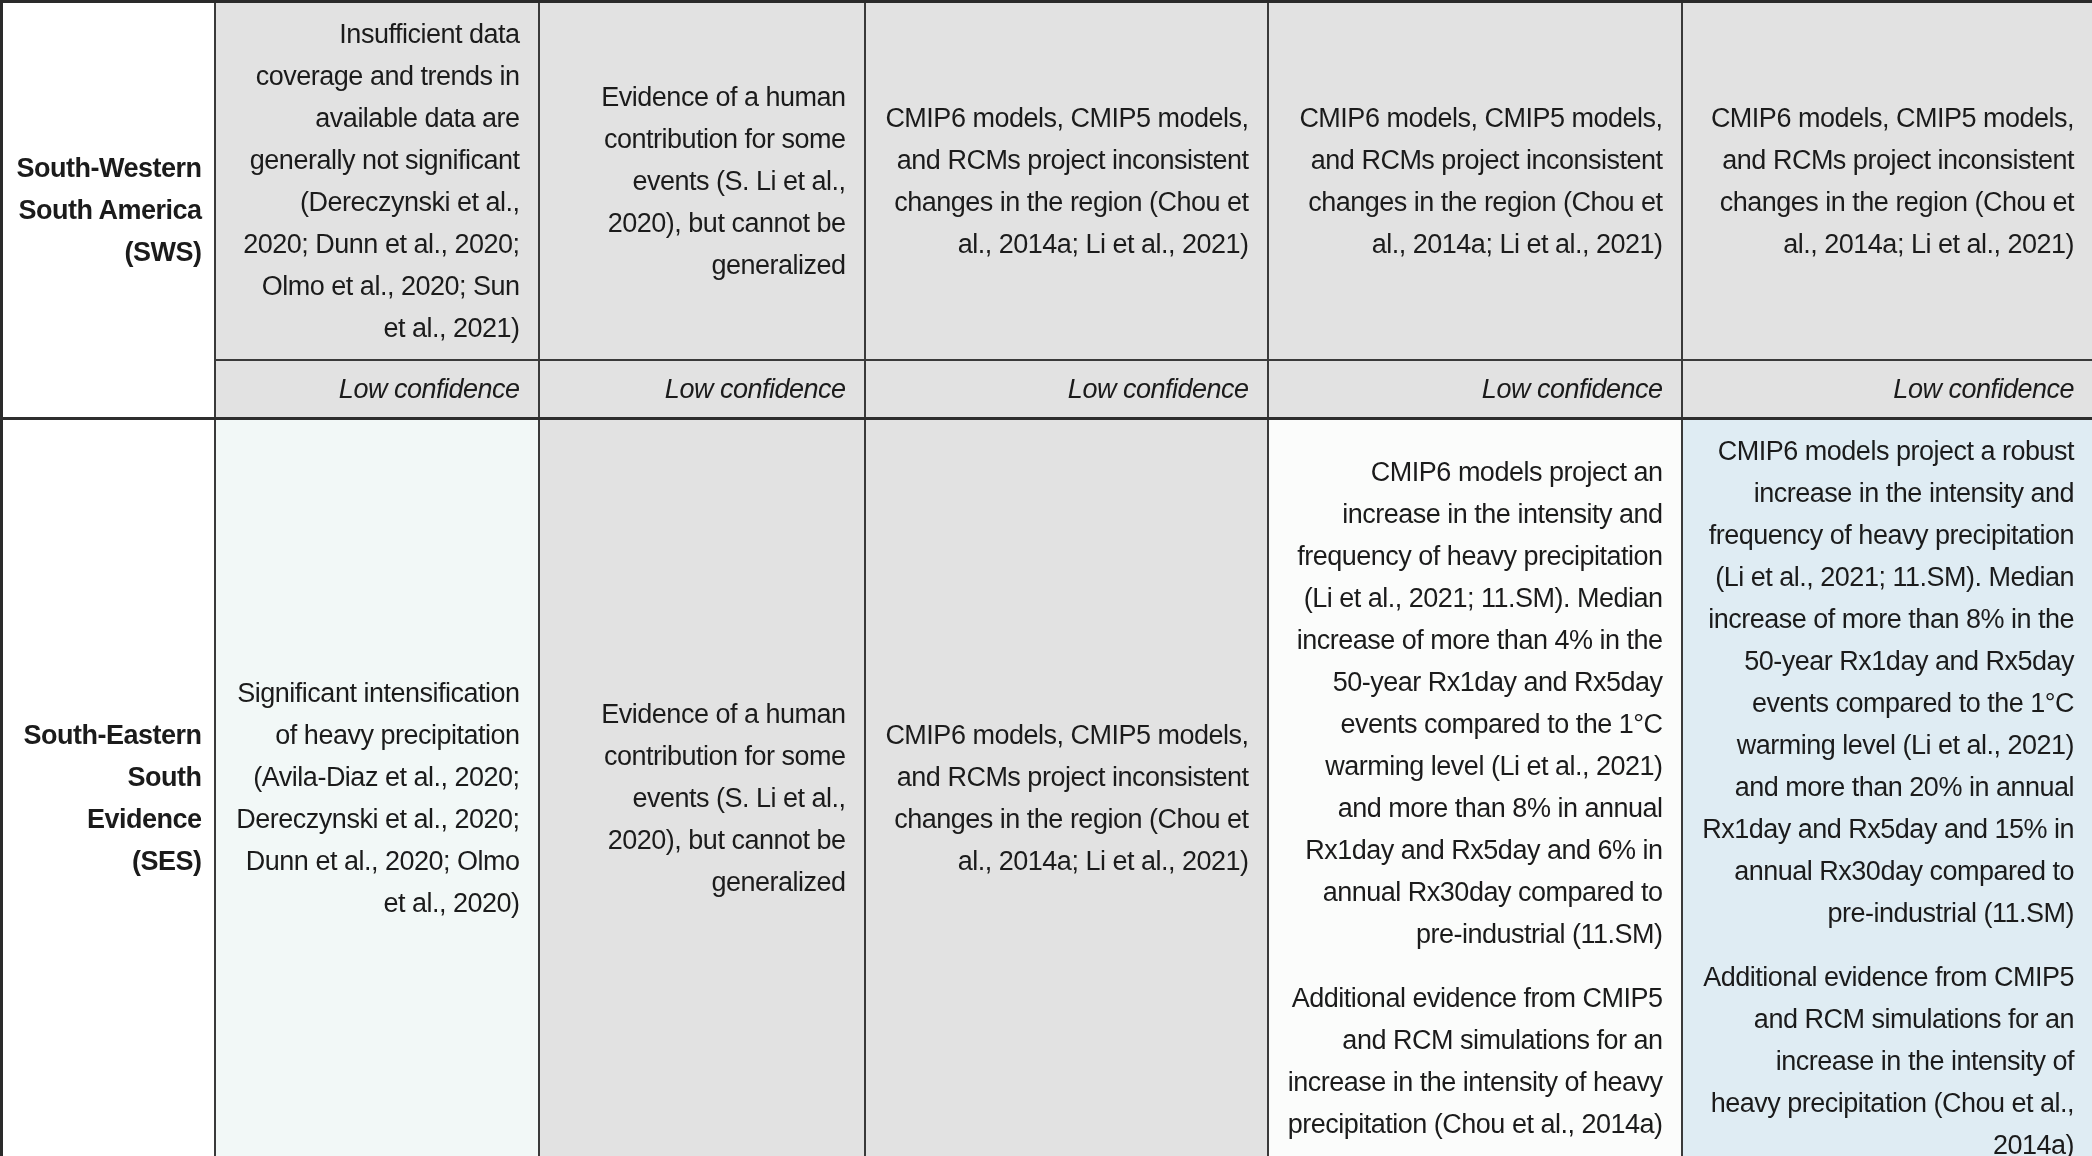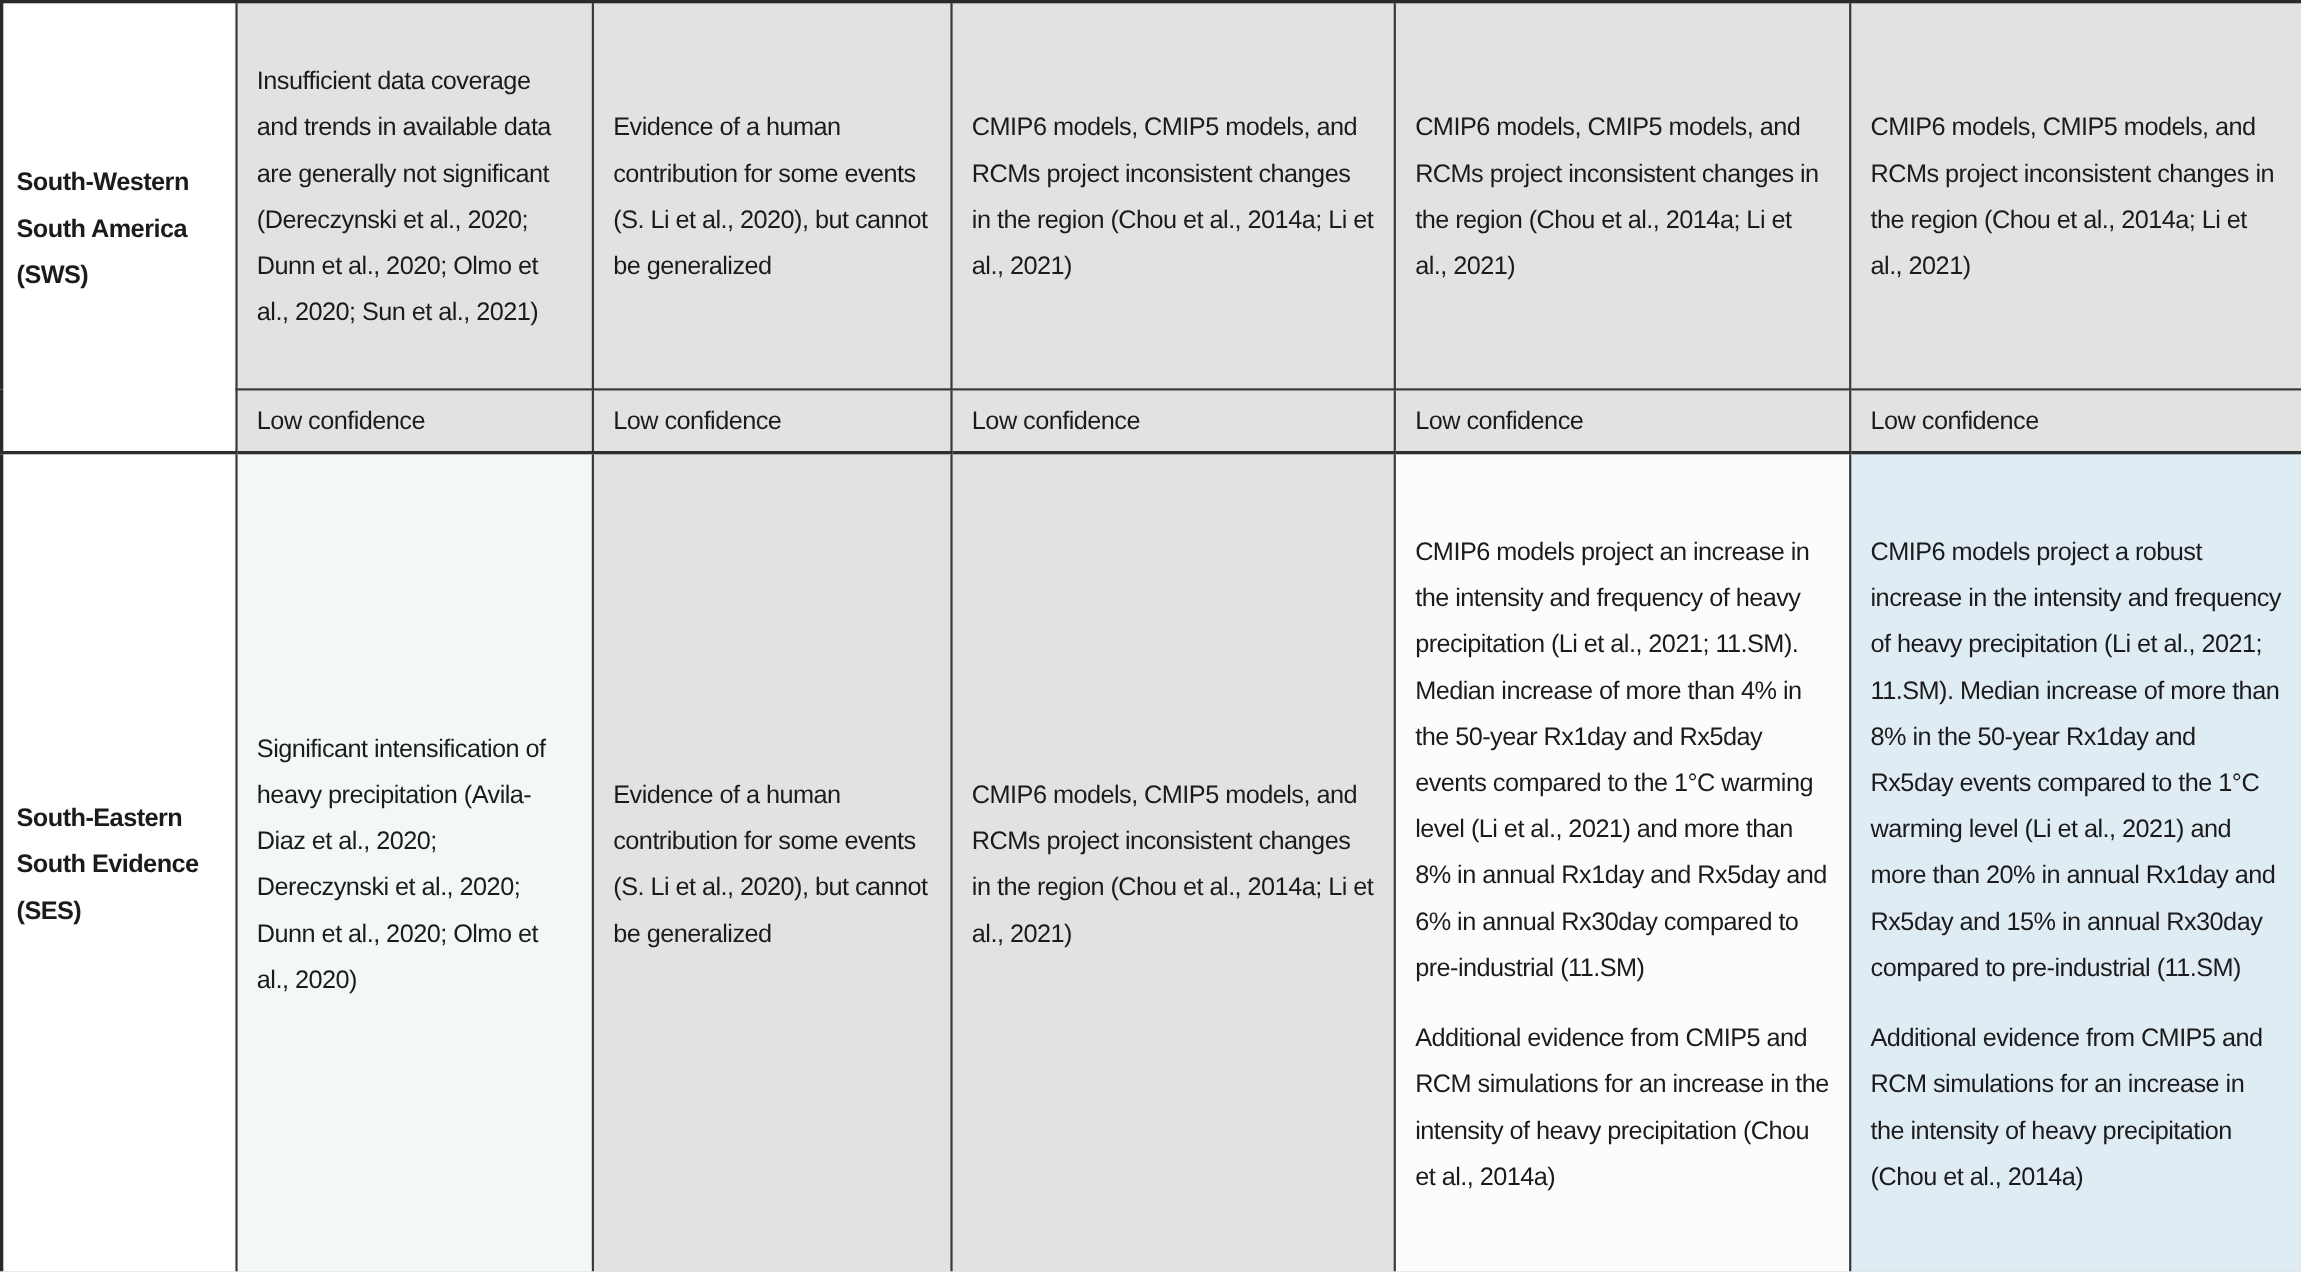--- a/index.html
+++ b/index.html
@@ -26,39 +26,41 @@
   col.c2 { width: 324px; }
   col.c3 { width: 326px; }
   col.c4 { width: 403px; }
   col.c5 { width: 414px; }
   col.c6 { width: 412px; }
 
   td {
     border: 2px solid #3a3a3a;
     vertical-align: middle;
     padding: 10px 18px;
-    font-size: 23px;
+    font-size: 27px;
     line-height: 42px;
     letter-spacing: -0.5px;
     font-weight: 400;
     box-sizing: border-box;
+    text-align: right;
   }
   tr.row-main td    { height: 352px; }
   tr.row-conf td    { height: 58px; }
   tr.row-region2 td { height: 746px; }
 
   
   tr.row-region2 td { border-top: 3px solid #2e2e2e; }
 
   td.region {
     background: #ffffff;
     padding: 10px 12px;
     font-weight: bold;
   }
   td.conf {
+    font-style: italic;
     padding-top: 0;
     padding-bottom: 0;
   }
   p { margin: 0; }
   p.para2 { margin-top: 22px; }
   p.para2:empty { display: none; margin: 0; }
 </style>
 </head>
 <body>
 

